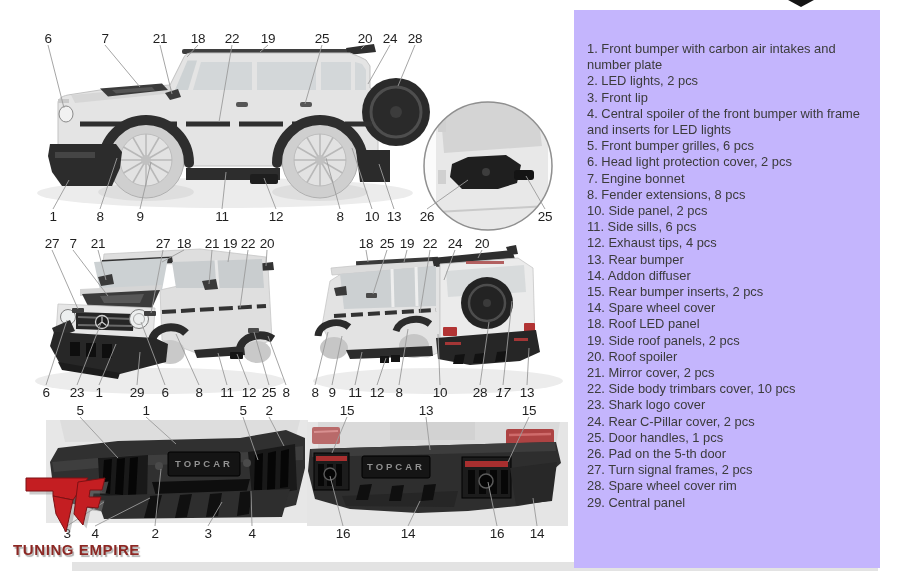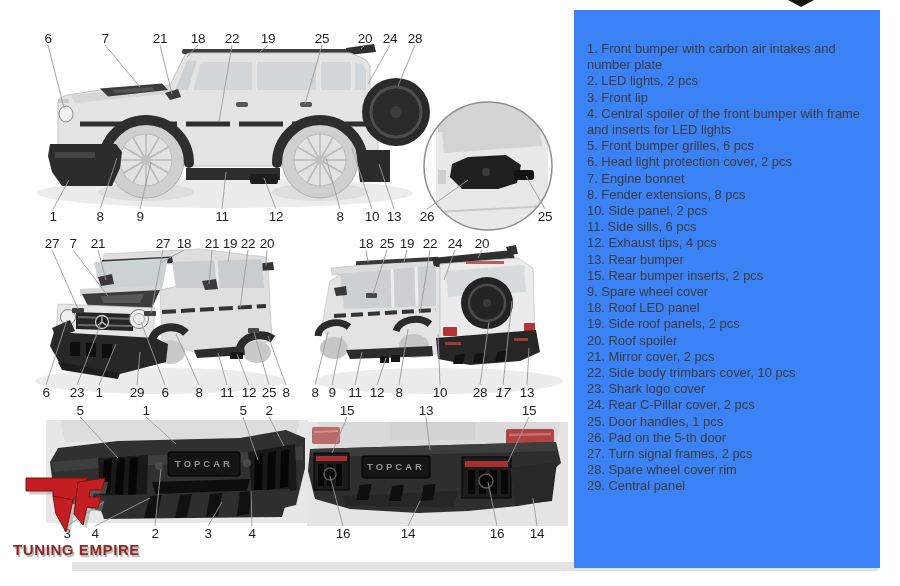--- a/index.html
+++ b/index.html
@@ -10,21 +10,21 @@
   .scan-strip { position:absolute; left:72px; top:562px; width:806px; height:9px; background:#e3e3e3; }
 
   #diagram-area { position:absolute; left:0; top:0; width:580px; height:586px; }
   #illustrations, #leader-lines { position:absolute; left:0; top:0; }
   #leader-lines { pointer-events:none; }
   .leader { stroke:#9b9b9b; stroke-width:0.9; }
 
   .callout { position:absolute; transform:translate(-50%,-50%);
     font-size:13.5px; color:#1f1f1f; letter-spacing:-0.3px; white-space:nowrap; }
 
-  .parts-panel { position:absolute; left:574px; top:10px; width:306px; height:558px; background:#3b82f6; }
+  .parts-panel { position:absolute; left:574px; top:10px; width:306px; height:558px; background:#c4b5fd; }
   .parts-list { padding:31px 8px 0 13px; font-size:12.9px; line-height:16.2px; color:#3b3b3b; width:100%; }
   .part-item { width:292px; }
 
   .brand-logo { position:absolute; left:8px; top:470px; z-index:3; }
   .brand-name { position:absolute; left:13px; top:541px; z-index:3;
     font-size:15px; font-weight:bold; letter-spacing:0.6px; color:#8c2723;
     text-shadow:1.5px 1.5px 1px rgba(110,110,110,0.55); }
 
   .corner-mark { position:absolute; left:784px; top:0; width:34px; height:7px;
     background:#141414; clip-path:polygon(12% 0, 88% 0, 50% 100%); }
@@ -445,25 +445,26 @@
 
 
         <div class="part-item">10. Side panel, 2 pcs</div>
 
         <div class="part-item">11. Side sills, 6 pcs</div>
 
         <div class="part-item">12. Exhaust tips, 4 pcs</div>
 
         <div class="part-item">13. Rear bumper</div>
 
+        <div class="part-item">14. Addon diffuser</div>
 
         <div class="part-item">15. Rear bumper inserts, 2 pcs</div>
 
 
-        <div class="part-item">9. Spare wheel cover</div>
+        <div class="part-item">14. Spare wheel cover</div>
 
         <div class="part-item">18. Roof LED panel</div>
 
         <div class="part-item">19. Side roof panels, 2 pcs</div>
 
         <div class="part-item">20. Roof spoiler</div>
 
         <div class="part-item">21. Mirror cover, 2 pcs</div>
 
         <div class="part-item">22. Side body trimbars cover, 10 pcs</div>

